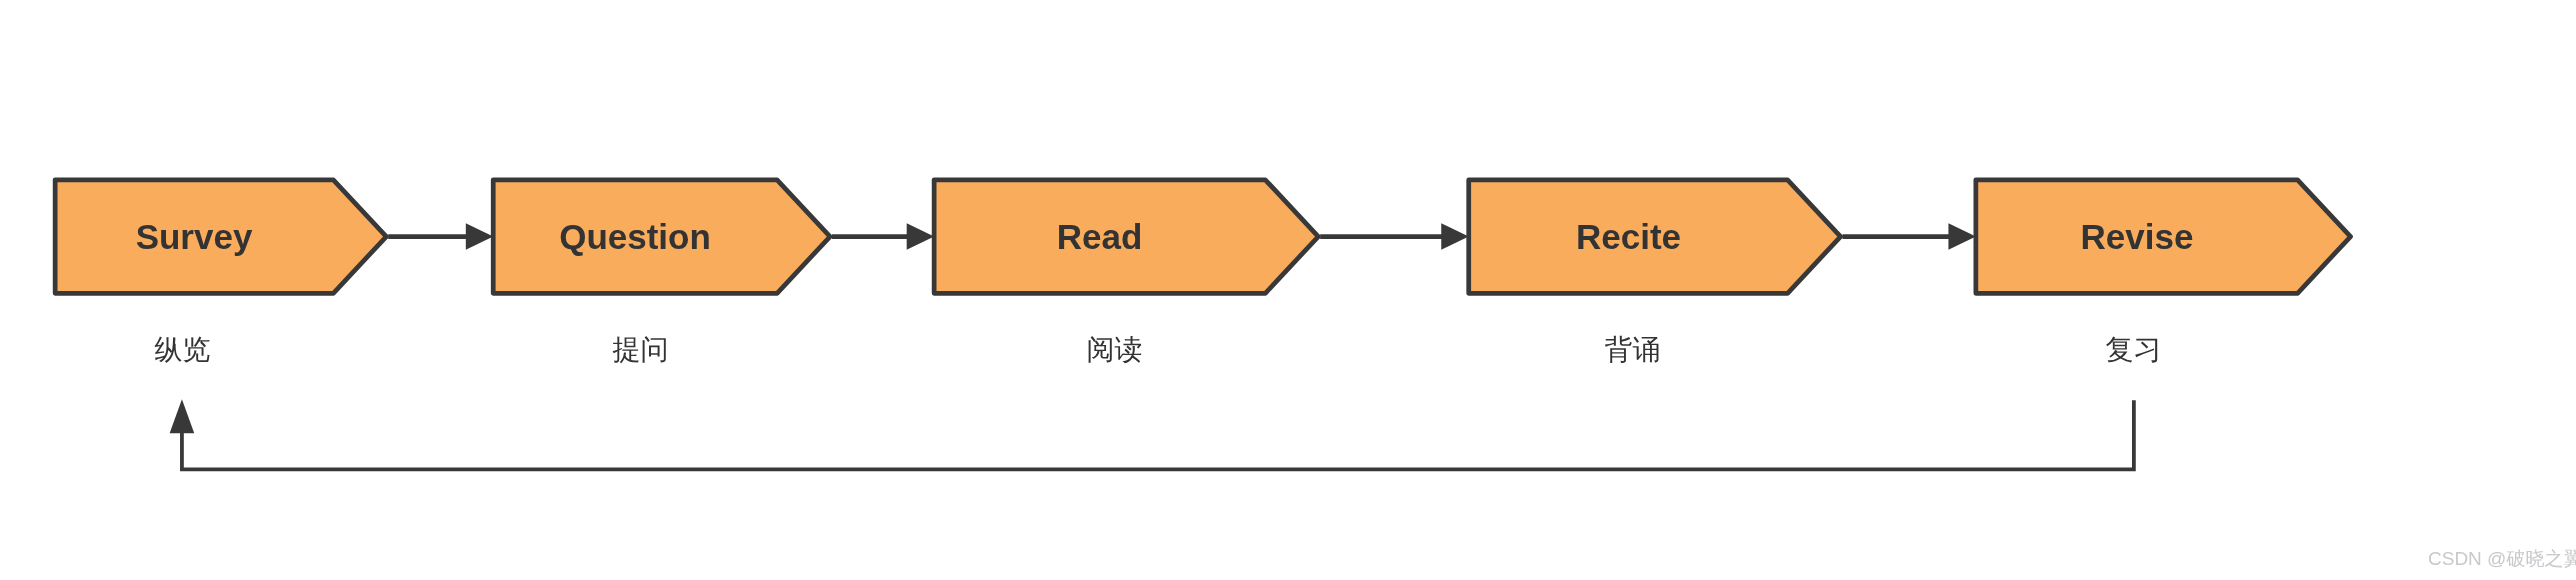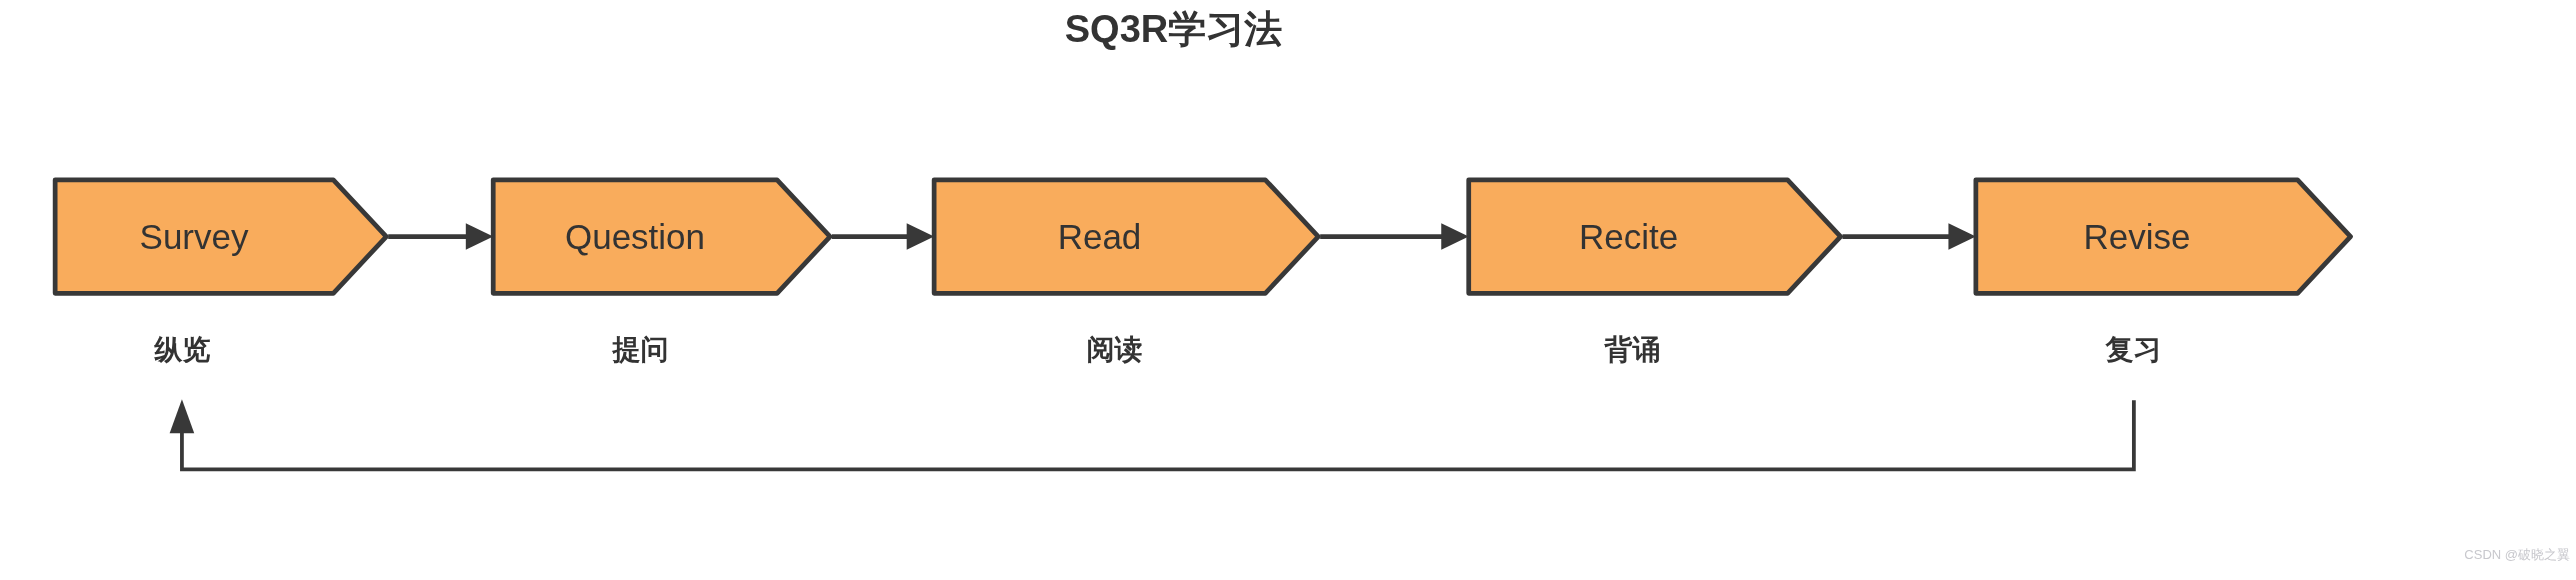--- a/index.html
+++ b/index.html
@@ -61,50 +61,49 @@
     fill: none;
   }
   .step-label {
     position: absolute;
     top: 180px;
     height: 114px;
     display: flex;
     align-items: center;
     justify-content: center;
     font-size: 35px;
-    font-weight: normal;
+    font-weight: bold;
     color: var(--step-text);
   }
   .step-caption {
     position: absolute;
     top: 331px;
     width: 189px;
     text-align: center;
     font-size: 28px;
-    font-weight: bold;
+    font-weight: normal;
     color: var(--caption-text);
   }
   .watermark {
     position: absolute;
     left: 2428px;
     top: 546px;
     width: 142px;
     text-align: right;
-    font-size: 13px;
+    font-size: 19px;
     font-weight: normal;
     color: var(--watermark-text);
     white-space: nowrap;
   }
 </style>
 </head>
 <body>
 
 <div class="canvas">
 
-  <div class="title">SQ3R学习法</div>
 
   <svg class="diagram-svg" viewBox="0 0 2722 613" xmlns="http://www.w3.org/2000/svg">
 
     <polygon class="step-shape" points="58,190 352,190 408,250 352,310 58,310"></polygon>
     <polygon class="step-shape" points="521,190 821,190 877,250 821,310 521,310"></polygon>
     <polygon class="step-shape" points="987,190 1337,190 1393,250 1337,310 987,310"></polygon>
     <polygon class="step-shape" points="1552,190 1889,190 1945,250 1889,310 1552,310"></polygon>
     <polygon class="step-shape" points="2088,190 2428,190 2484,250 2428,310 2088,310"></polygon>
 
     <line class="connector" x1="410" y1="250" x2="495" y2="250"></line>

